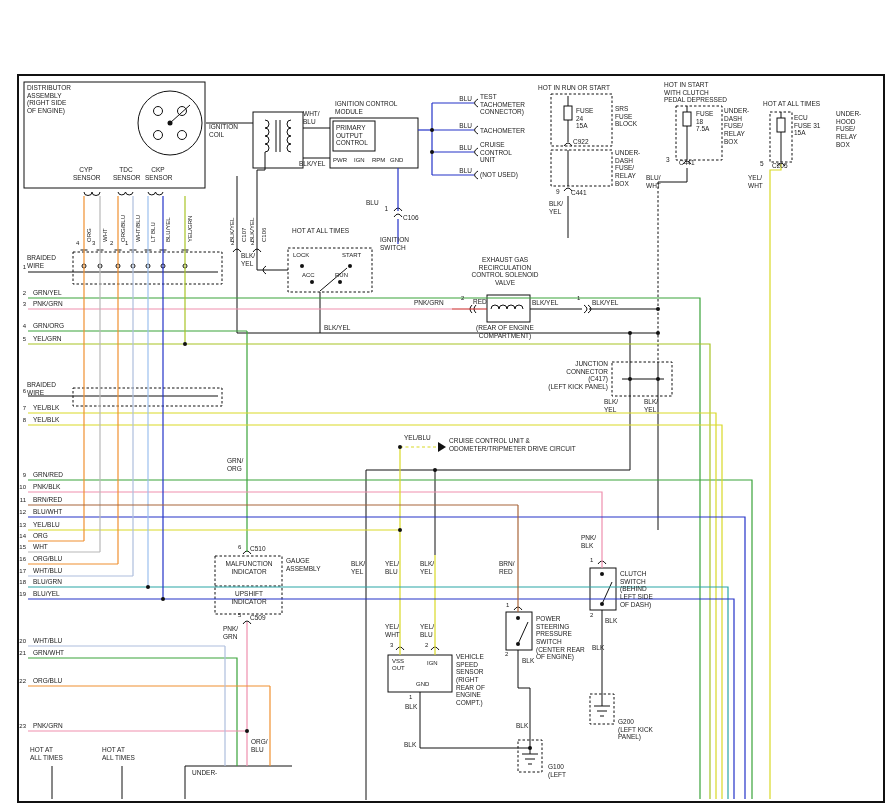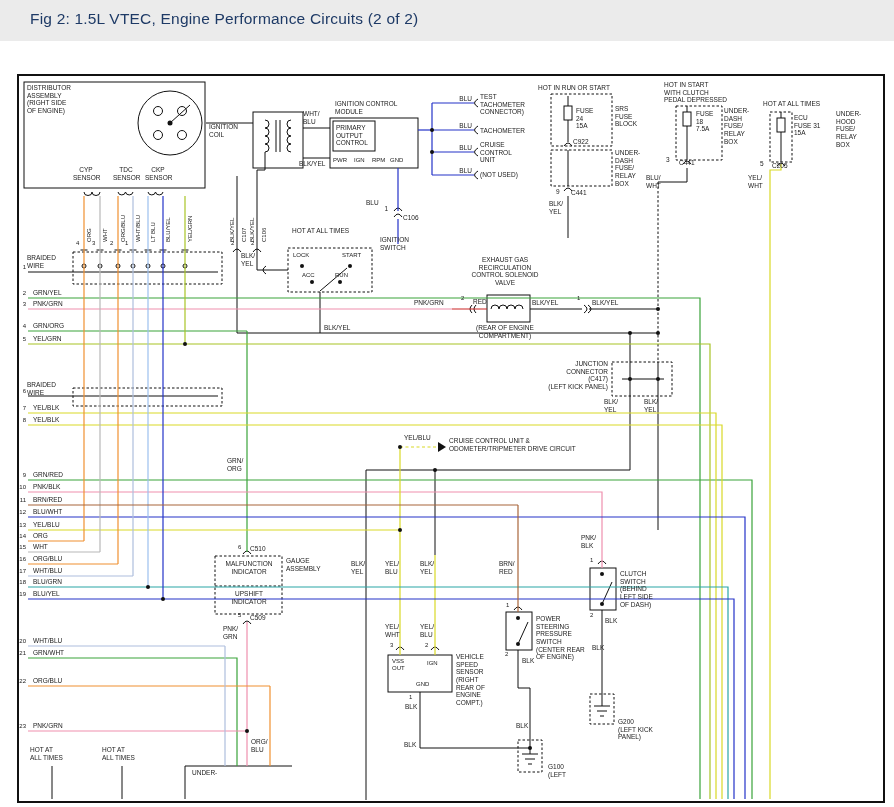--- a/index.html
+++ b/index.html
@@ -13,23 +13,20 @@
   .rt{text-align:right;}
   .rot{position:absolute;transform:rotate(-90deg);transform-origin:0 0;white-space:nowrap;
        font-size:6px;color:#1a1a1a;}
   svg.wires{position:absolute;left:0;top:0;}
 </style>
 </head>
 <body>
 
 <div class="page">
 
-  <div class="header">
-    <div class="title">Fig 2: 1.5L VTEC, Engine Performance Circuits (2 of 2)</div>
-  </div>
 
   <svg class="wires" width="894" height="807">
 
     <rect x="18" y="75" width="866" height="727" fill="none" stroke="#111" stroke-width="2"></rect>
 
     <g fill="none" stroke-width="1" stroke="#111111">
       <rect x="24" y="82" width="181" height="106"></rect>
       <circle cx="170" cy="123" r="32"></circle>
       <circle cx="158" cy="111" r="4.5"></circle>
         <circle cx="182" cy="111" r="4.5"></circle>

